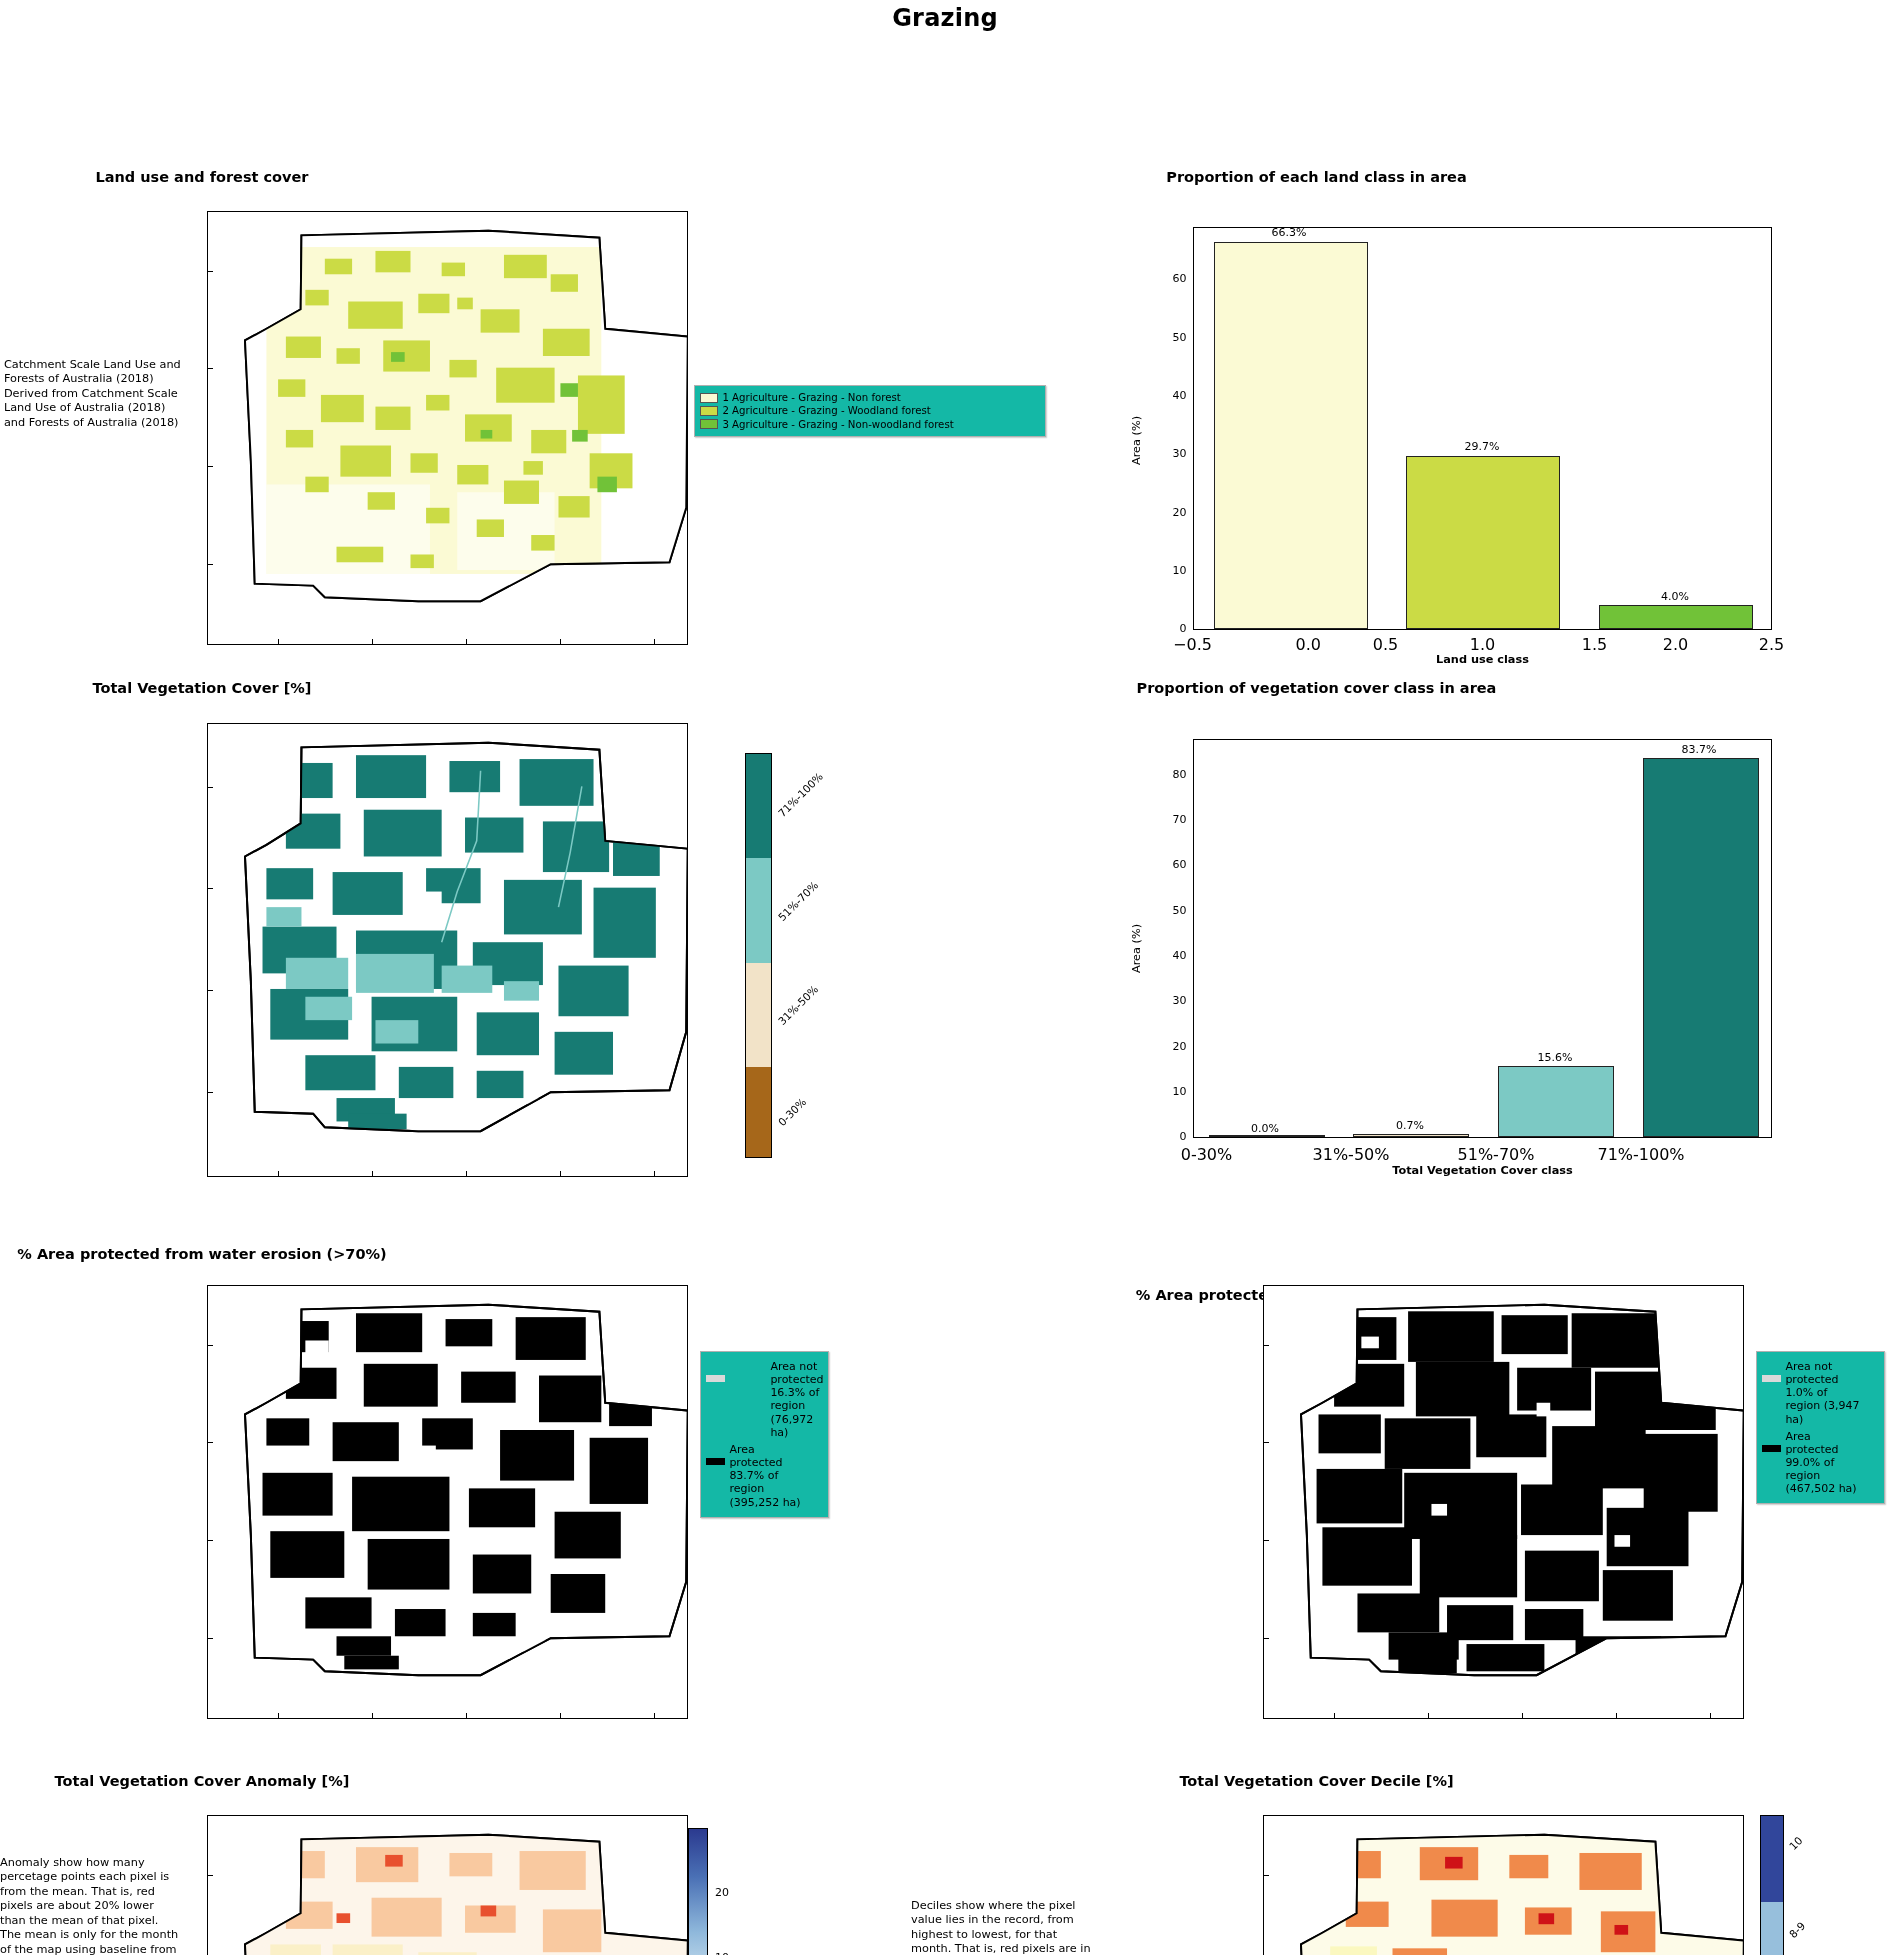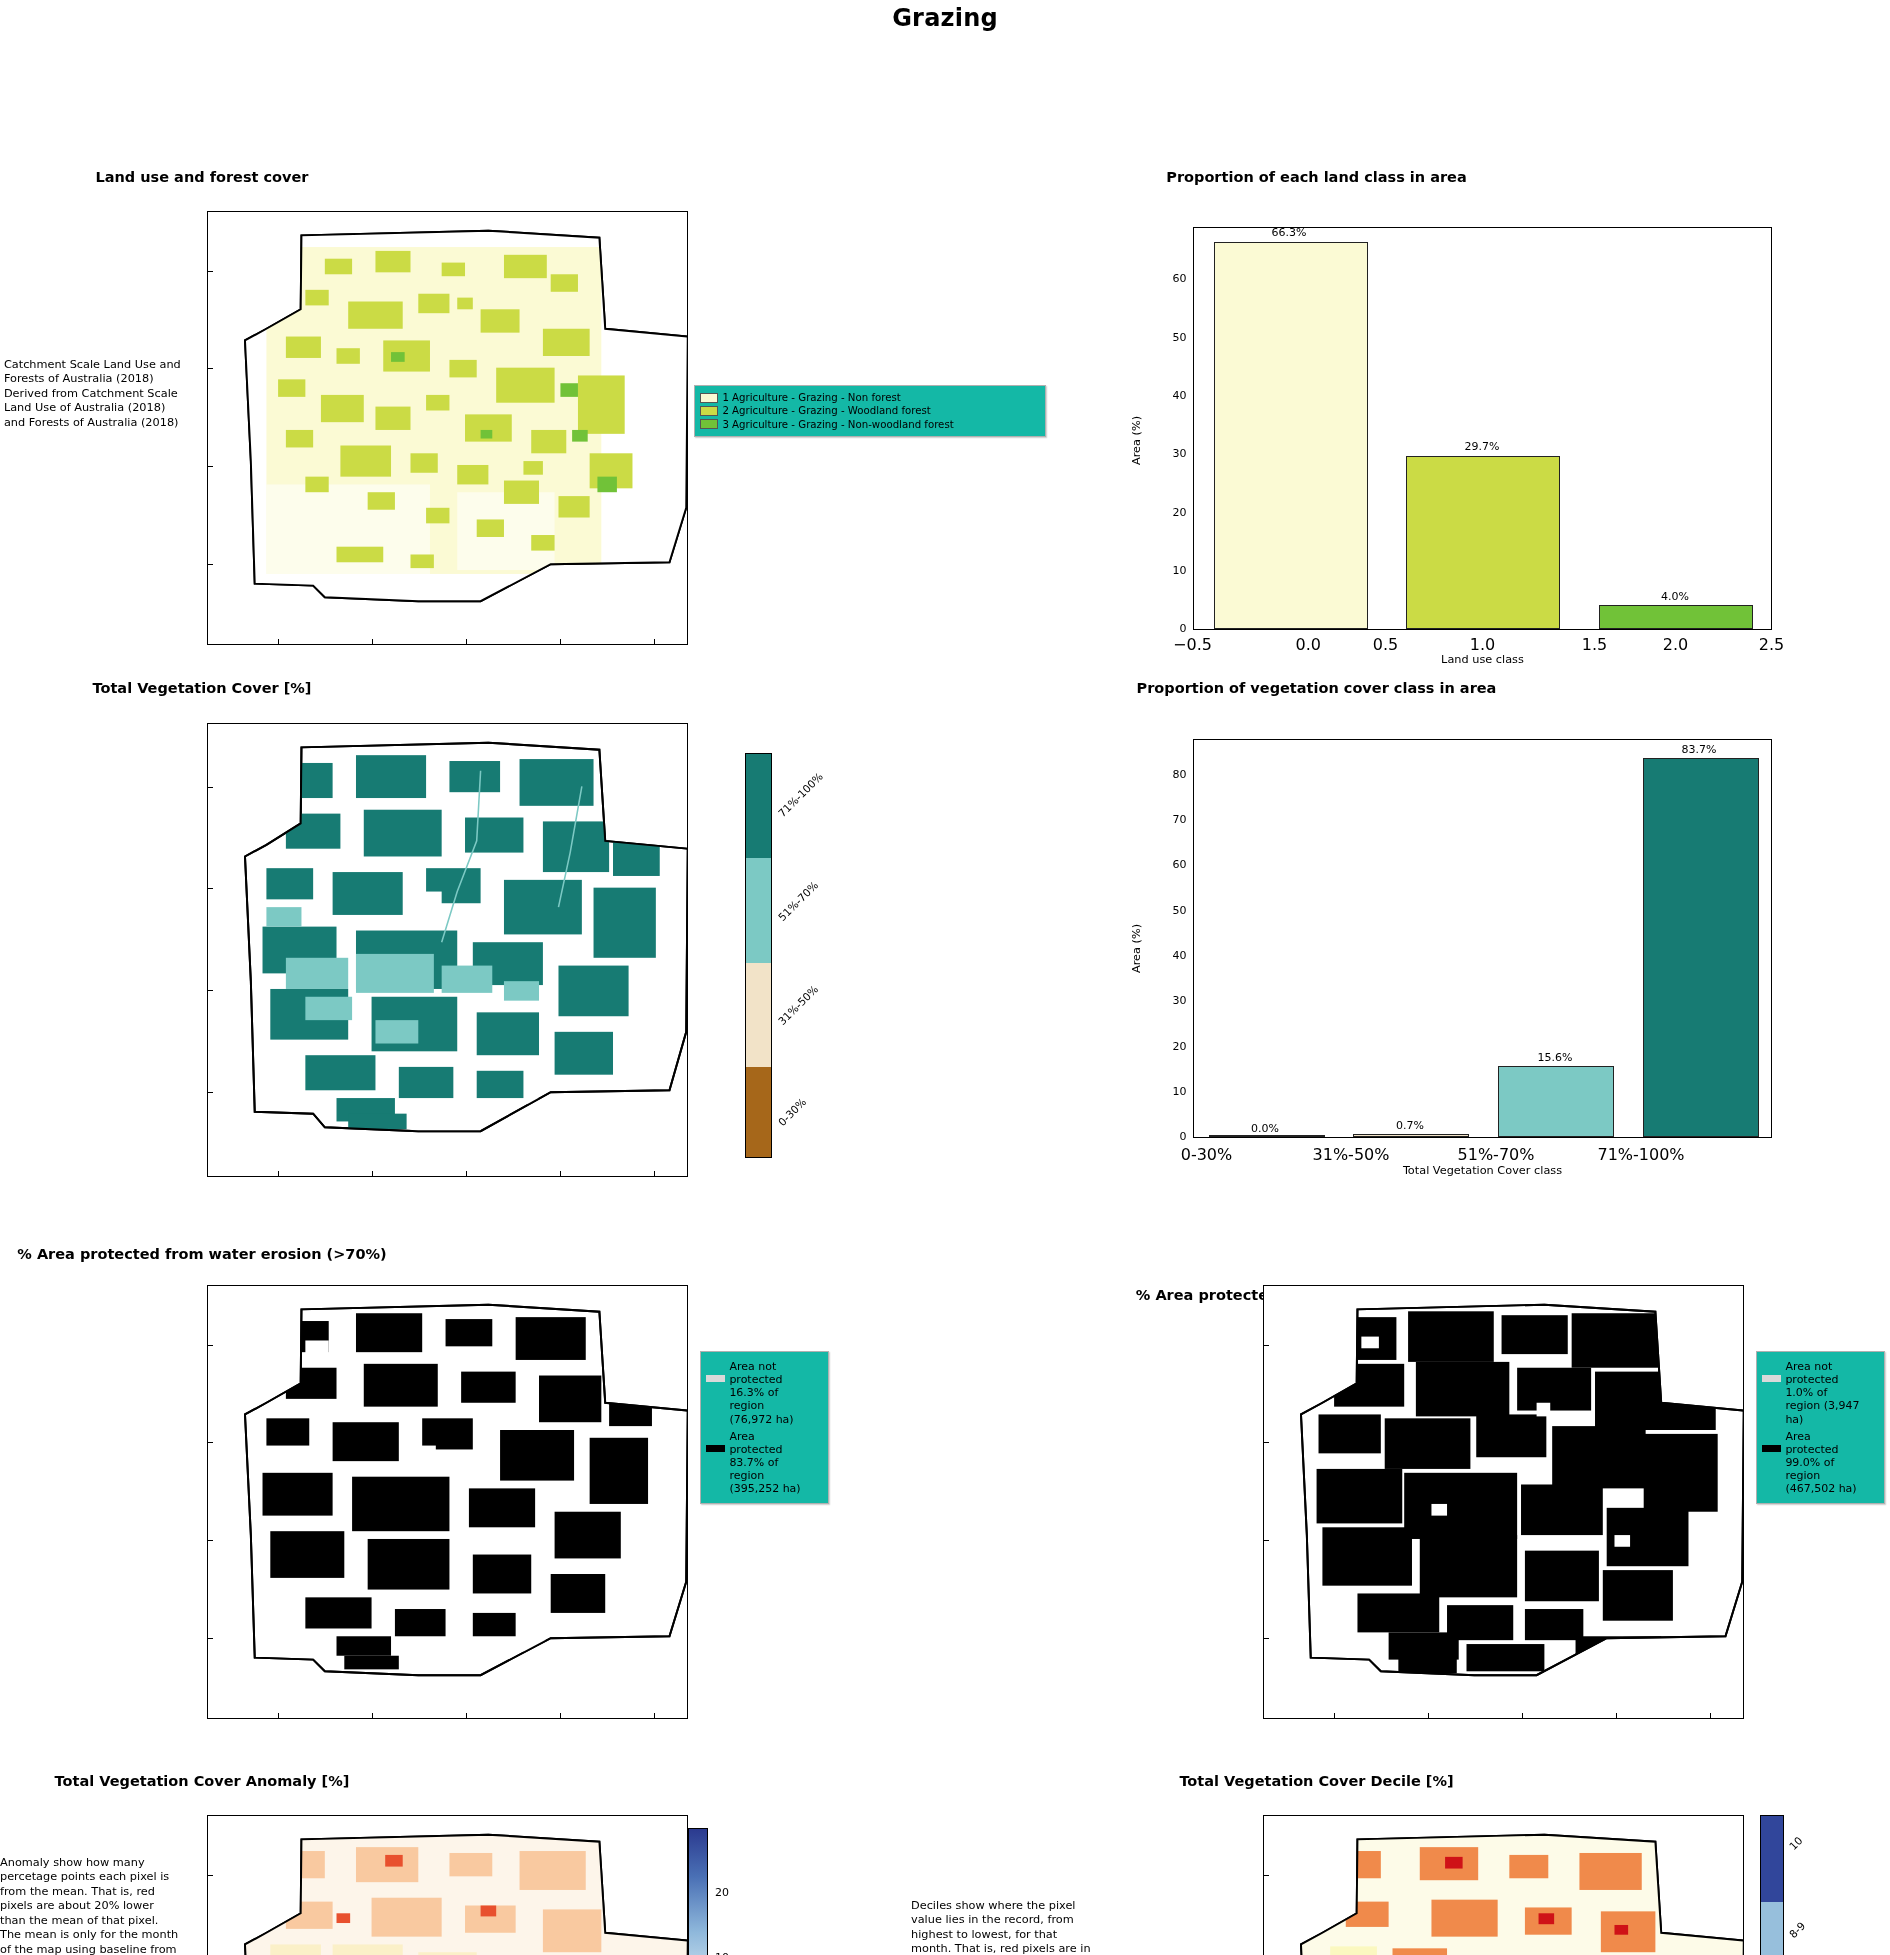--- a/index.html
+++ b/index.html
@@ -100,20 +100,21 @@
   .bar-label {
     position: absolute;
     font-size: 11px;
     text-align: center;
     white-space: nowrap;
   }
   .axis-label {
     position: absolute;
     font-size: 11.3px;
     text-align: center;
+    font-weight: bold;
   }
   .ytick-label {
     position: absolute;
     font-size: 11px;
     text-align: right;
     white-space: nowrap;
   }
   .xtick-label {
     position: absolute;
     font-size: 16px;
@@ -460,21 +461,21 @@
   <div class="tick" style="left:446px; bottom:-0.4px; width:0.8px; height:5.5px;"></div>
   <div class="tick" style="top:59px; left:-0.4px; width:5.5px; height:0.8px;"></div>
   <div class="tick" style="top:156px; left:-0.4px; width:5.5px; height:0.8px;"></div>
   <div class="tick" style="top:254px; left:-0.4px; width:5.5px; height:0.8px;"></div>
   <div class="tick" style="top:352px; left:-0.4px; width:5.5px; height:0.8px;"></div>
 </div>
 
 <div class="legend-box" style="top:1351px; left:700px; width:129px;">
   <div class="legend-row-multiline">
     <span class="legend-swatch" style="background:#d9d9d9; height:6.3px; width:19px;"></span>
-    <span style="width:78px;">Area not protected 16.3% of region (76,972 ha)</span>
+    <span style="width:78px;margin-left:41px;">Area not protected 16.3% of region (76,972 ha)</span>
   </div>
   <div class="legend-row-multiline">
     <span class="legend-swatch" style="background:#000000; height:6.3px; width:19px;"></span>
     <span style="width:78px;">Area protected 83.7% of region (395,252 ha)</span>
   </div>
 </div>
 
 <div class="panel-title" style="top:1287px; left:743px; width:1147px;">% Area protected from wind erosion (&gt;50%)</div>
 
 <div class="map-frame" style="top:1285px; left:1263px; width:481px; height:434px;">

